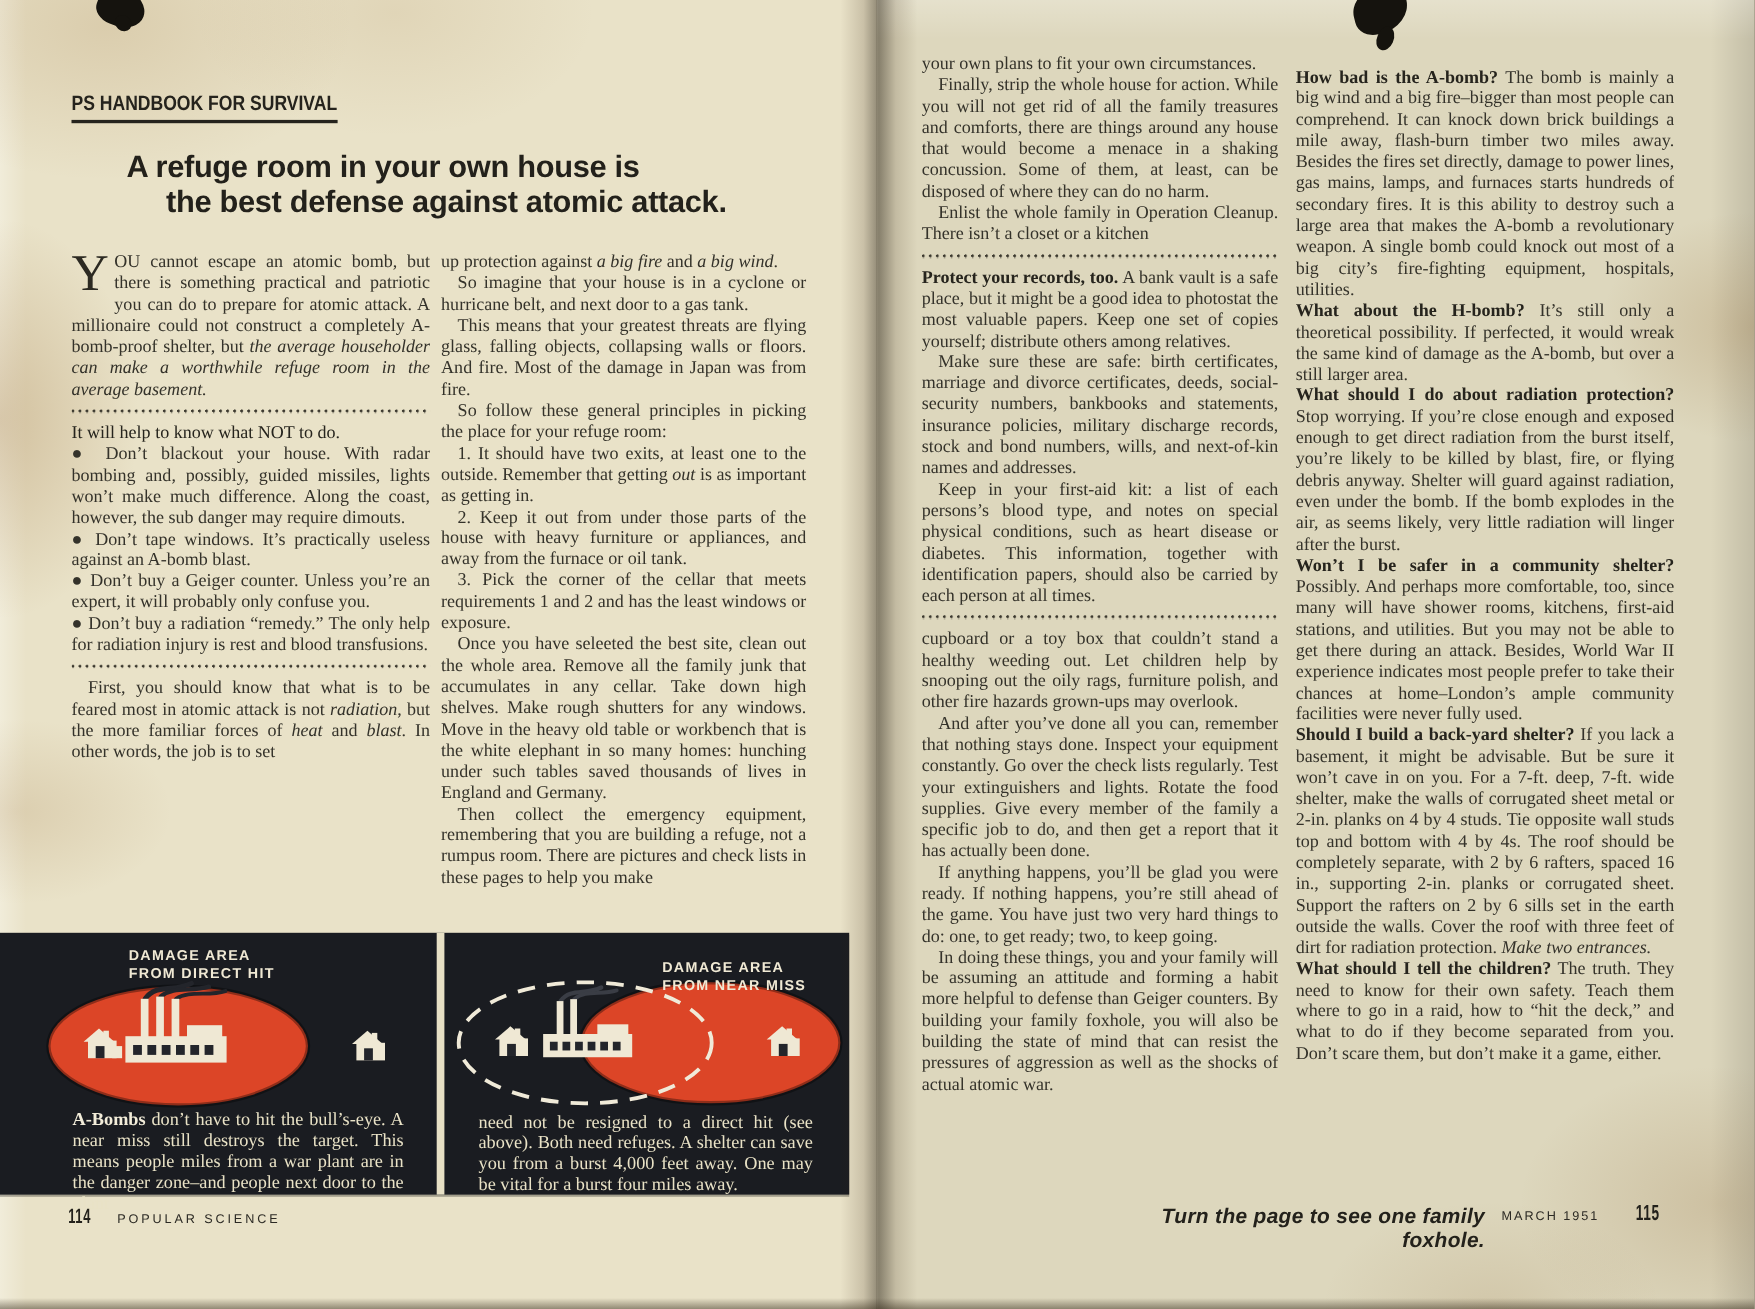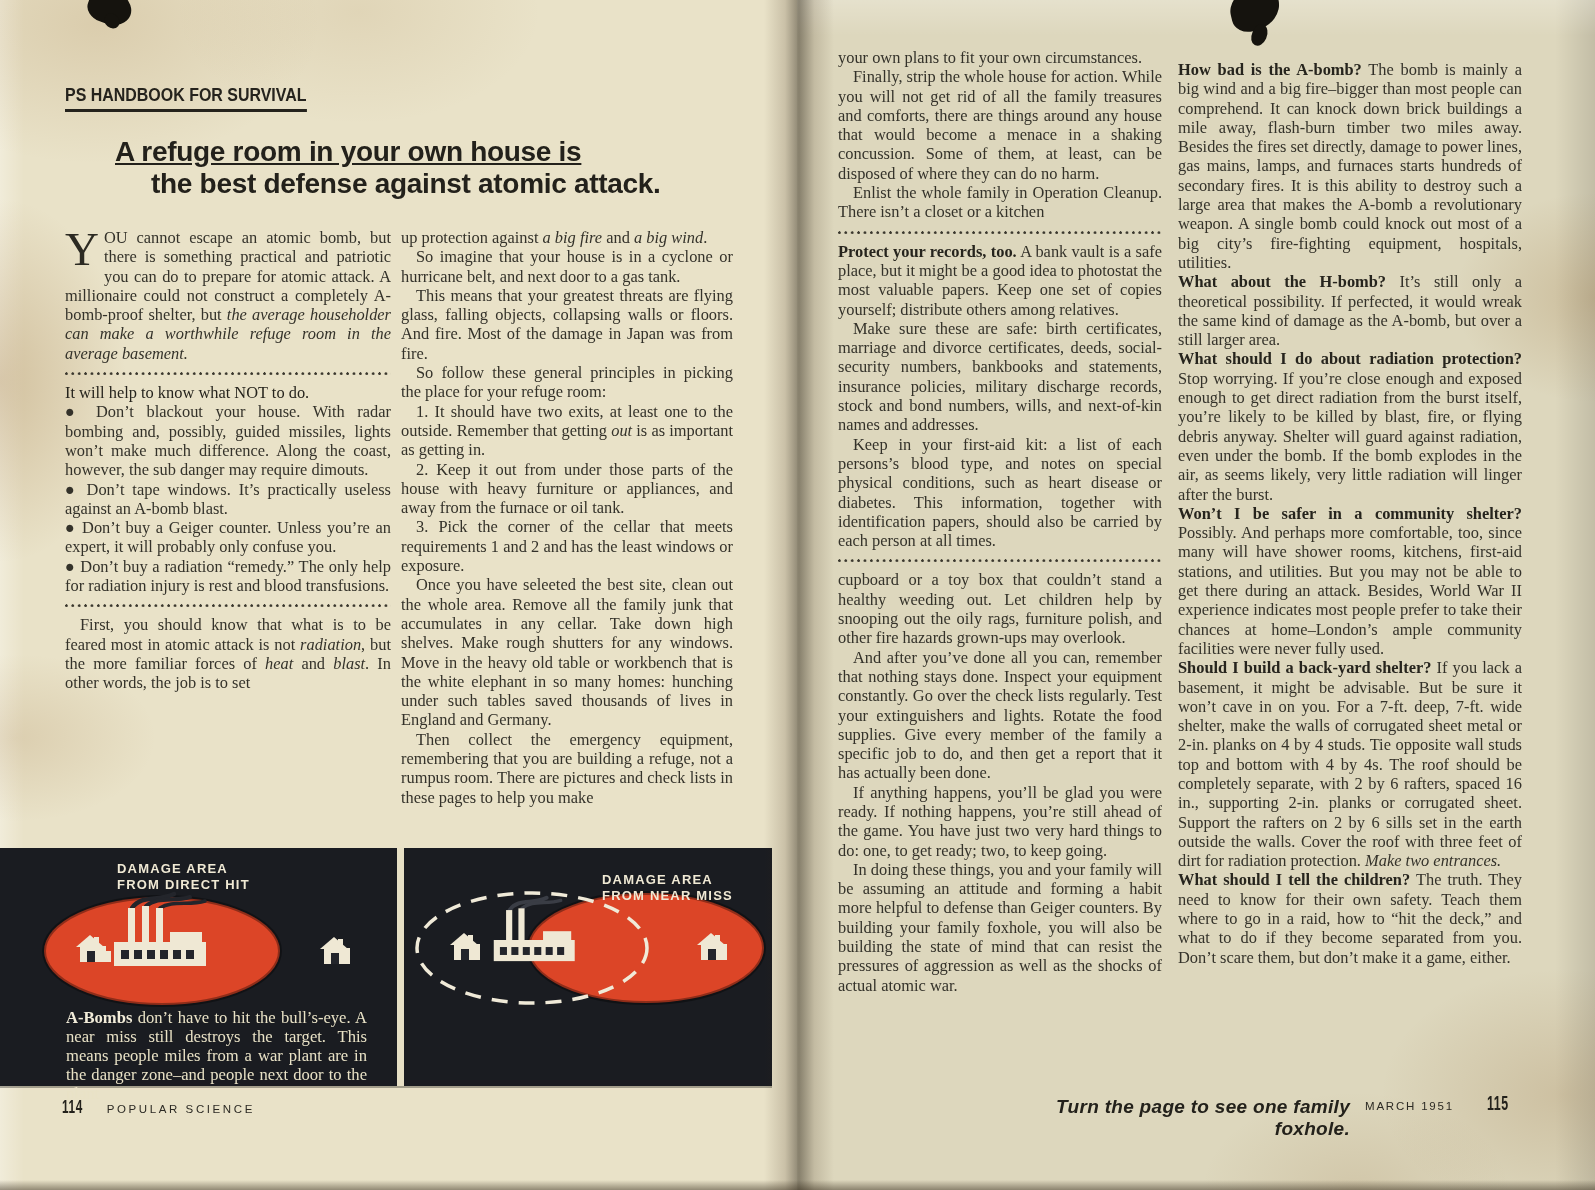--- a/index.html
+++ b/index.html
@@ -40,21 +40,21 @@
   .smudge-b2{left:1252px;top:24px;width:15px;height:22px;border-radius:45% 55% 50% 50%;transform:rotate(24deg);}
 
   
   .kicker{position:absolute;left:65px;top:84px;}
   .kicker-text{display:inline-block;font-family:"Liberation Sans",sans-serif;font-weight:bold;
     font-size:19px;letter-spacing:0;color:#25231d;transform:scaleX(.84);transform-origin:left;
     border-bottom:3px solid #25231d;padding-bottom:3px;white-space:nowrap;}
   .title{position:absolute;left:65px;top:136px;width:672px;
     font-family:"Liberation Sans",sans-serif;font-weight:bold;color:#23211b;
     font-size:28px;line-height:32px;letter-spacing:-.3px;}
-  .title .t1{padding-left:50px;text-decoration:underline;}
+  .title .t1{padding-left:50px;}
   .title .t2{padding-left:86px;}
 
   
   .col{position:absolute;font-size:16.4px;line-height:19.3px;text-align:justify;overflow:hidden;}
   .lcol1{left:65px;top:228px;width:326px;height:620px;}
   .lcol2{left:401px;top:228px;width:332px;height:620px;}
   .rcol1{left:41px;top:48px;width:324px;height:1030px;}
   .rcol2wrap{position:absolute;left:381px;top:60px;width:344px;height:1004px;overflow:hidden;}
   .answers-title{font-family:"Liberation Sans",sans-serif;font-weight:bold;color:#23211b;
     font-size:29px;line-height:33px;letter-spacing:-.3px;margin-bottom:12px;}
@@ -213,20 +213,21 @@
             <path d="M2,13 L16,1 L30,13 Z" fill="#efe8d4"></path>
             <rect x="20" y="3" width="5" height="8" fill="#efe8d4"></rect>
             <rect x="6" y="12" width="26" height="16" fill="#efe8d4"></rect>
             <rect x="13" y="17" width="8" height="11" fill="#23252b"></rect>
           </g>
         </svg>
         <div class="panel-label p2-label">
           <div>DAMAGE AREA</div>
           <div>FROM NEAR MISS</div>
         </div>
+        <div class="panel-caption p2-caption"><span>need not be resigned to a direct hit (see above). Both need refuges. A shelter can save you from a burst 4,000 feet away. One may be vital for a burst four miles away.</span></div>
       </div>
     </div>
 
     <div class="lfooter">
       <span class="pgnum">114</span>
       <span class="mag">POPULAR SCIENCE</span>
     </div>
   </div>
 
   <div class="page page-right">

